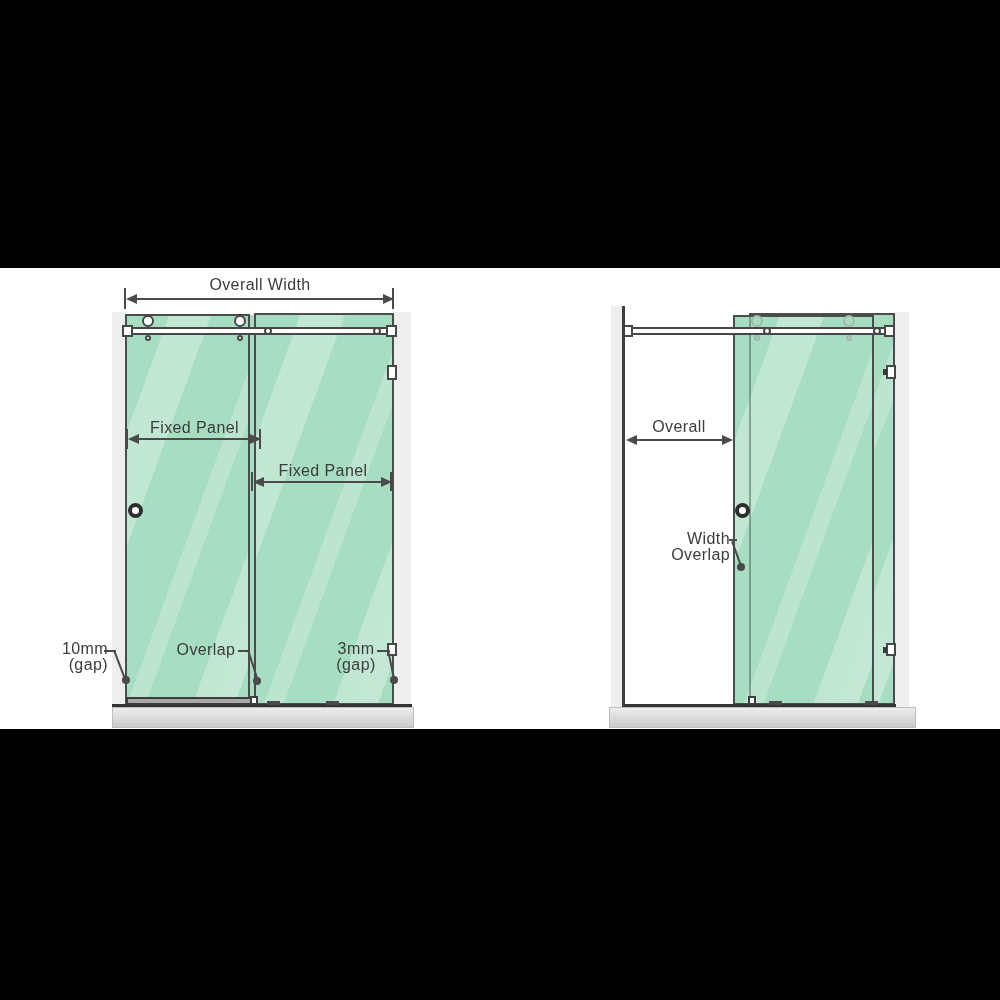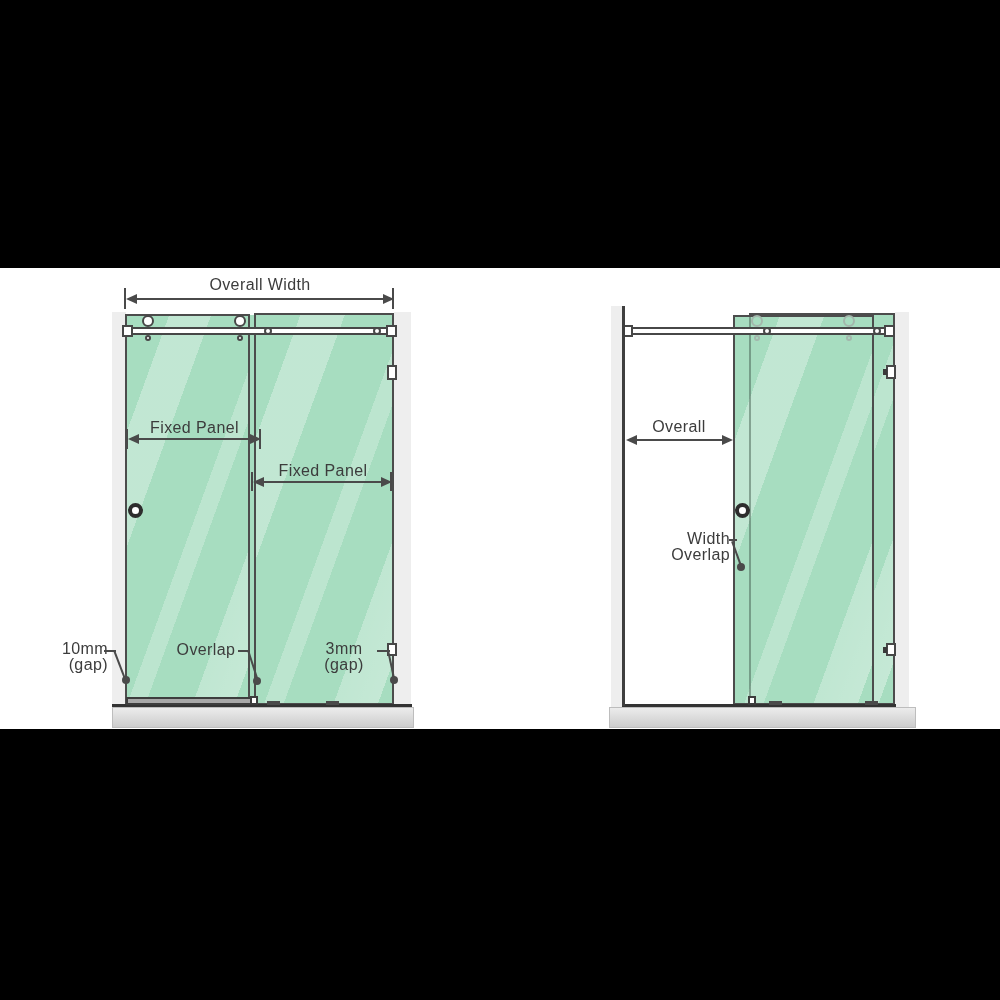--- a/index.html
+++ b/index.html
@@ -121,21 +121,21 @@
     </div>
     <div class="leader" style="left:104px; top:650px; width:12px;"></div>
     <div class="leader" style="left:115px; top:650px; width:31px; transform:rotate(69deg);"></div>
     <div class="ldot" style="left:122px; top:676px;"></div>
 
     <div class="lbl" style="left:170px; top:642px; width:72px;">Overlap</div>
     <div class="leader" style="left:238px; top:650px; width:12px;"></div>
     <div class="leader" style="left:249px; top:650px; width:32px; transform:rotate(72deg);"></div>
     <div class="ldot" style="left:253px; top:677px;"></div>
 
-    <div class="lbl two" style="left:320px; top:641px; width:48px;">
+    <div class="lbl two" style="left:332px; top:641px; width:48px;">
       <div>3mm</div>
       <div>(gap)</div>
     </div>
     <div class="leader" style="left:377px; top:650px; width:13px;"></div>
     <div class="leader" style="left:389px; top:650px; width:31px; transform:rotate(78deg);"></div>
     <div class="ldot" style="left:390px; top:676px;"></div>
   </div>
 
   <div>
 

